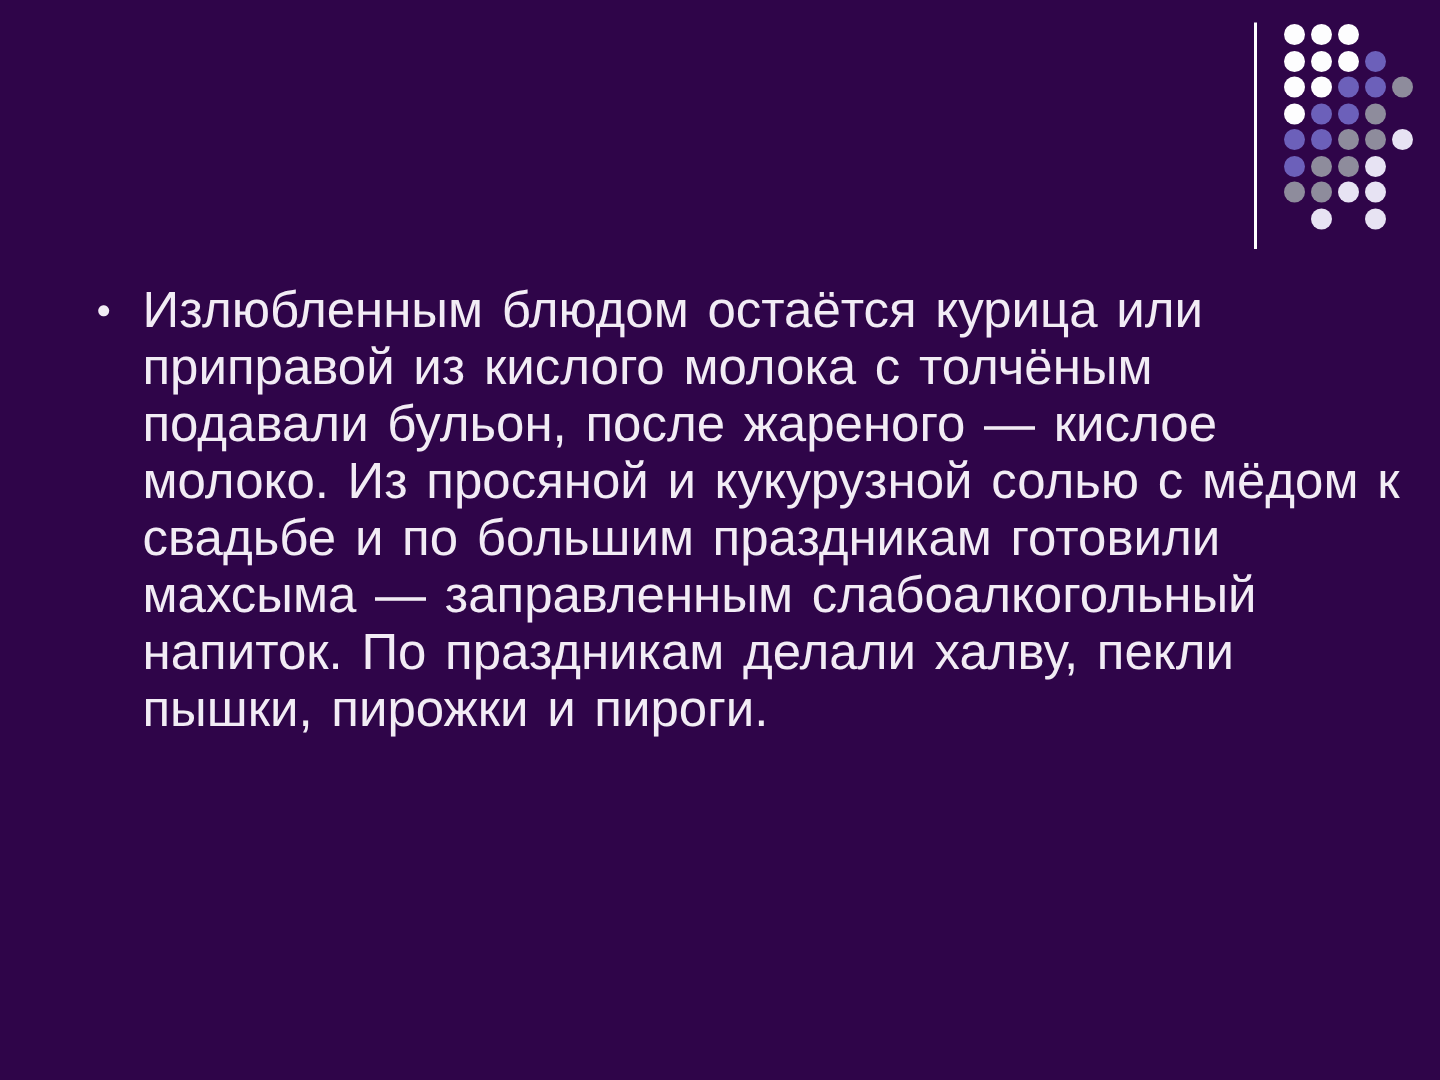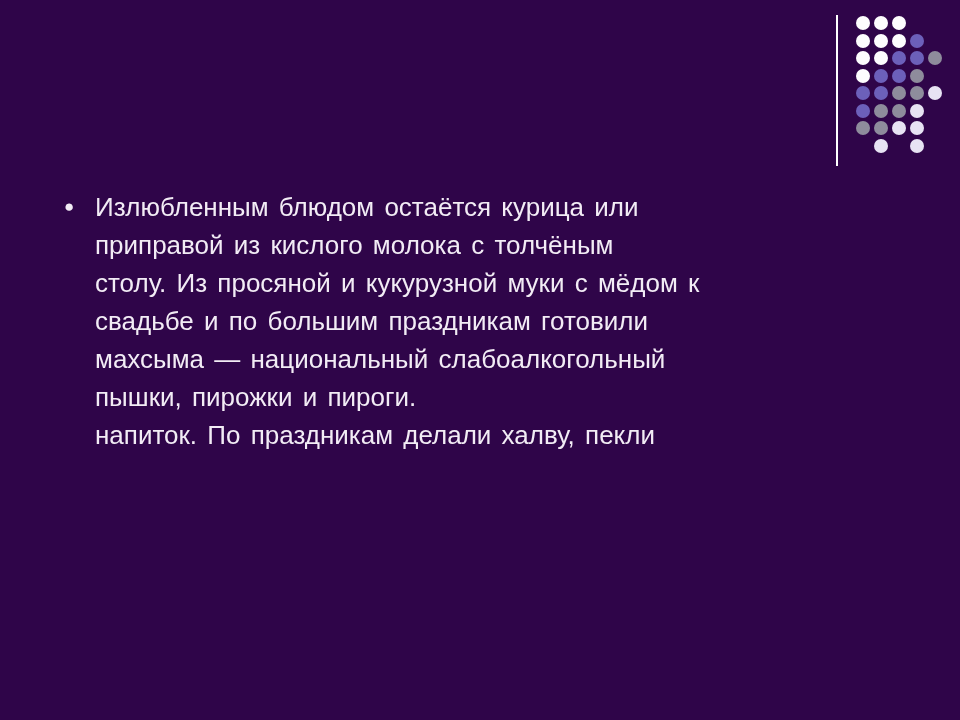--- a/index.html
+++ b/index.html
@@ -52,21 +52,21 @@
     top: 0;
     line-height: 38px;
     font-size: 17px;
     color: var(--text-color, #F2ECF5);
   }
   .lines {
     margin-left: 33px;
   }
   .text-line {
     color: var(--text-color, #F2ECF5);
-    font-size: 26px;
+    font-size: 34px;
     line-height: 38px;
     word-spacing: 3px;
     white-space: nowrap;
   }
 </style>
 </head>
 <body>
 
 <div class="slide">
 
@@ -104,21 +104,22 @@
       <div class="dot" style="left: 54px; top: 105px; background: rgb(231, 227, 243);"></div>
       <div class="dot" style="left: 18px; top: 123px; background: rgb(231, 227, 243);"></div>
       <div class="dot" style="left: 54px; top: 123px; background: rgb(231, 227, 243);"></div>
     </div>
 
   <div class="content">
     <span class="marker">●</span>
     <div class="lines" id="lines">
         <div class="text-line">Излюбленным блюдом остаётся курица или</div>
         <div class="text-line">приправой из кислого молока с толчёным</div>
-        <div class="text-line">столу. Из просяной и кукурузной муки с мёдом к</div>
+        <div class="text-line">подавали бульон, после жареного — кислое</div>
+        <div class="text-line">молоко. Из просяной и кукурузной солью с мёдом к</div>
         <div class="text-line">свадьбе и по большим праздникам готовили</div>
-        <div class="text-line">махсыма — национальный слабоалкогольный</div>
+        <div class="text-line">махсыма — заправленным слабоалкогольный</div>
+        <div class="text-line">напиток. По праздникам делали халву, пекли</div>
         <div class="text-line">пышки, пирожки и пироги.</div>
-        <div class="text-line">напиток. По праздникам делали халву, пекли</div>
       </div>
   </div>
 
 </div>
 
 </body></html>

